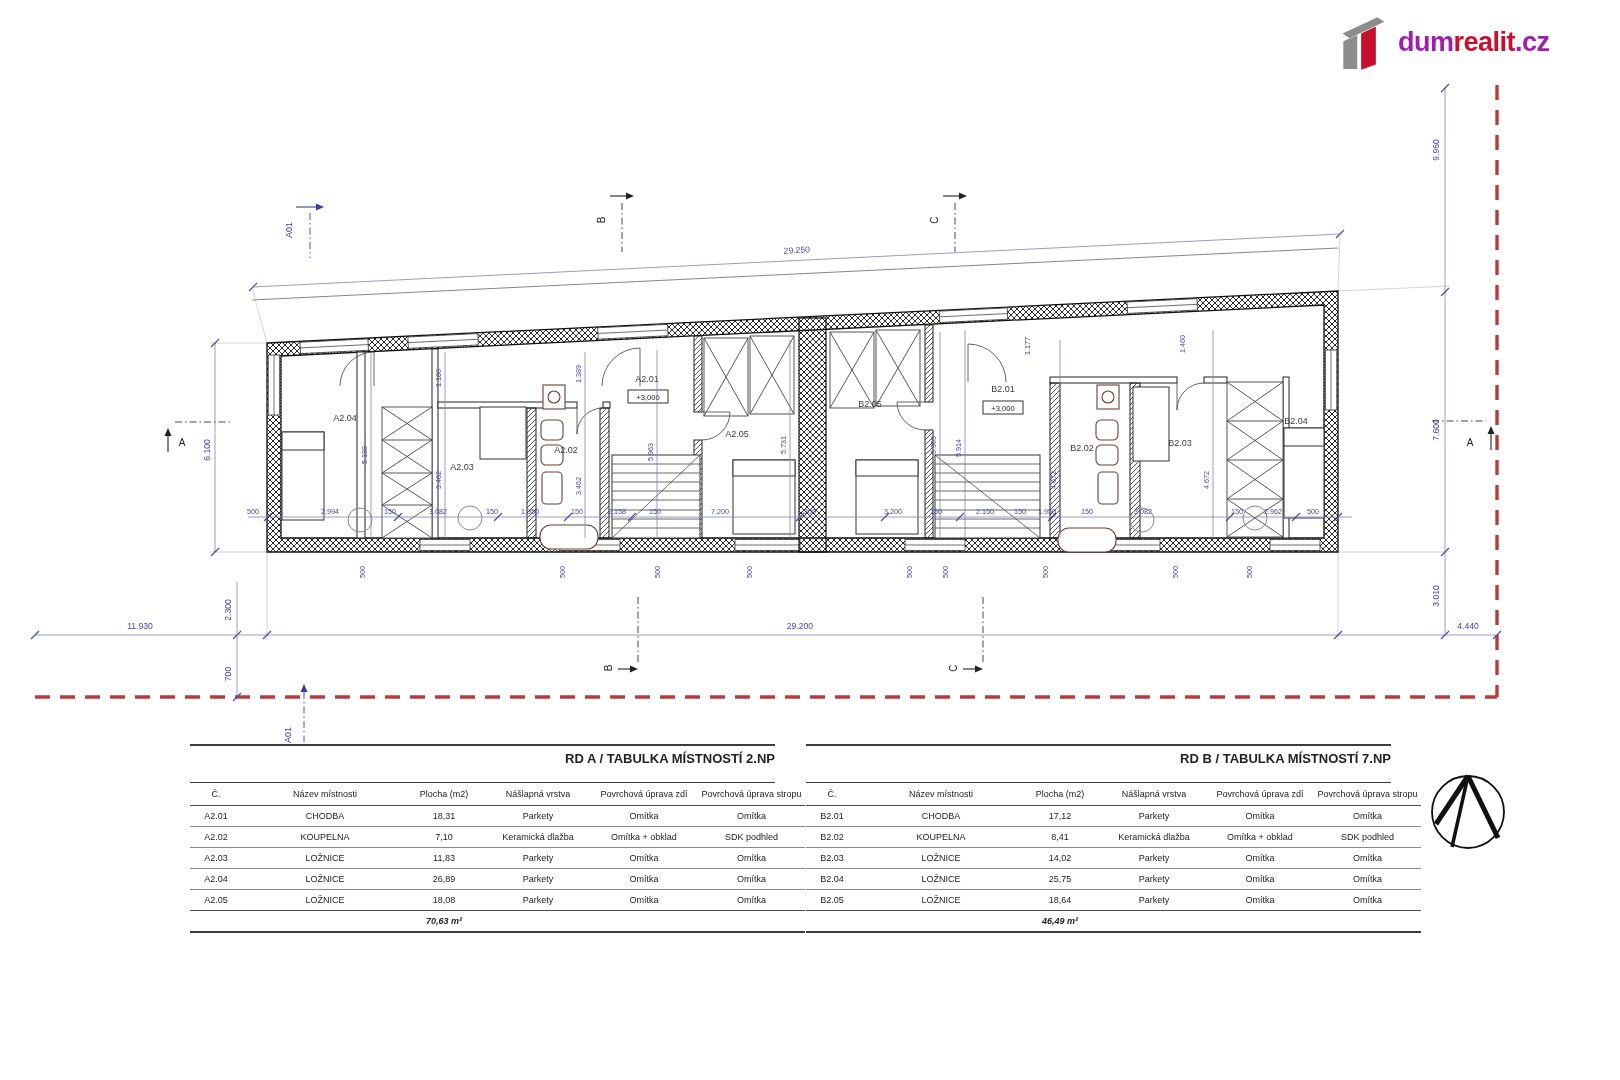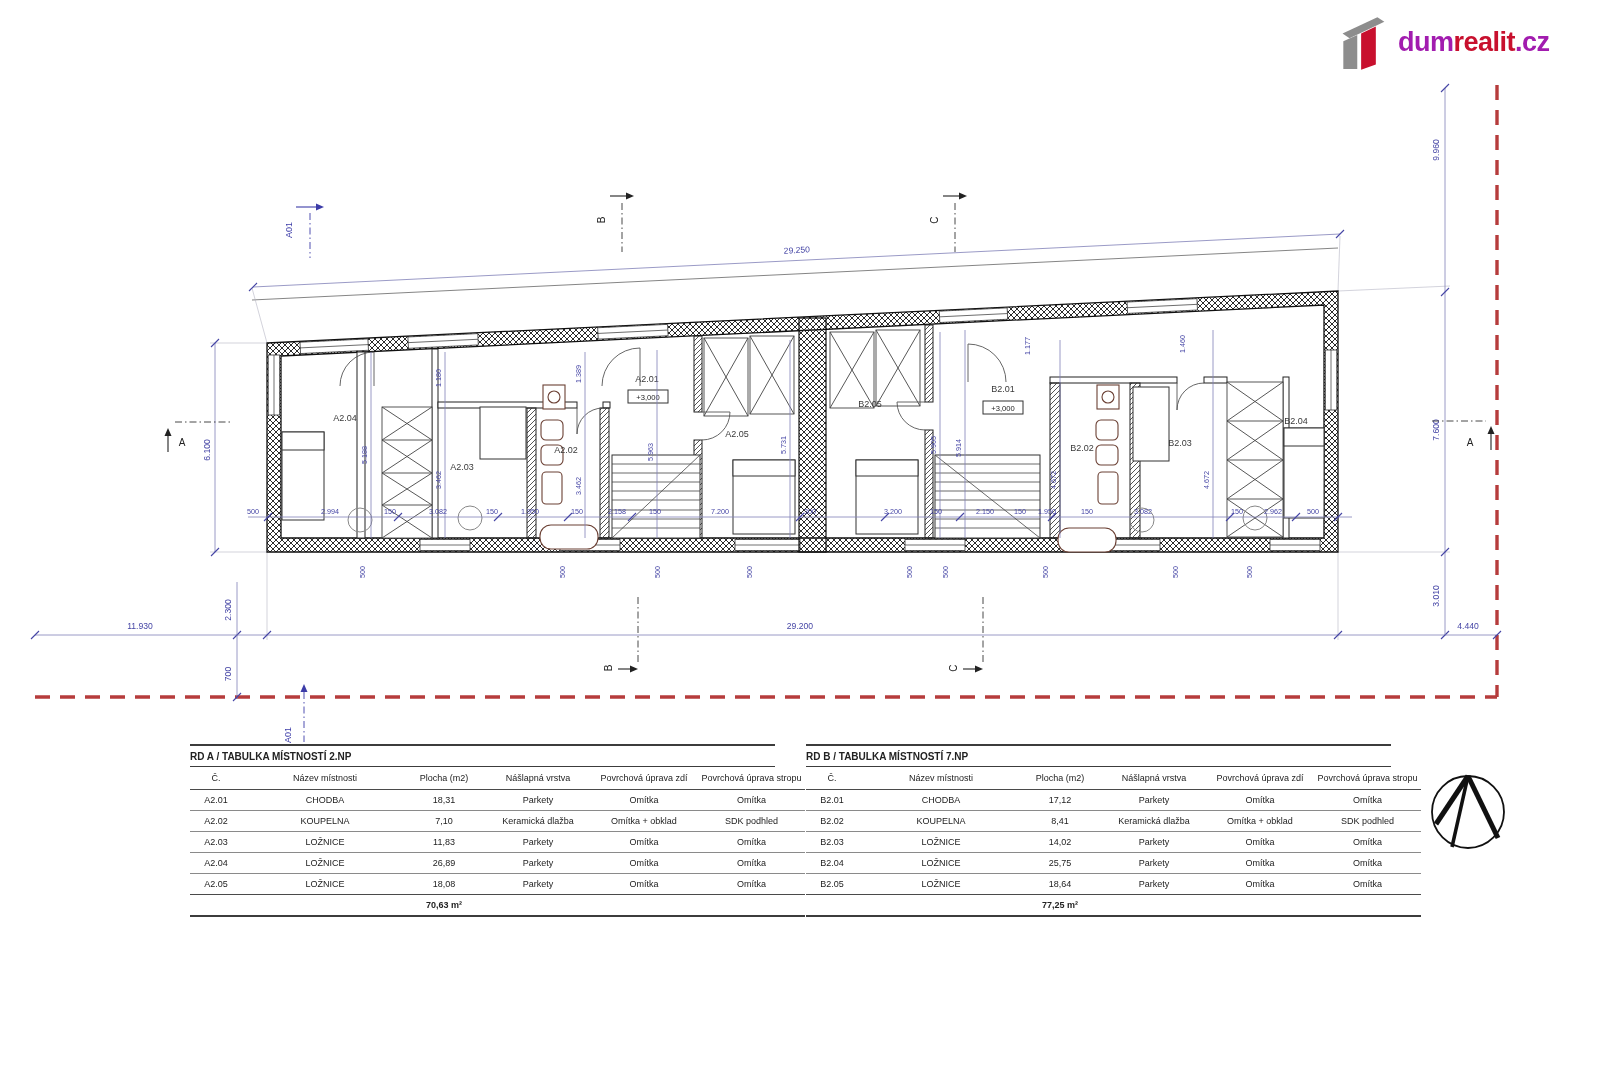--- a/index.html
+++ b/index.html
@@ -27,33 +27,33 @@
   .winl{stroke:#333;stroke-width:0.7;}
   .tread{stroke:#444;stroke-width:0.8;}
   
   .logo{position:absolute;left:1341px;top:12px;display:flex;align-items:center;gap:9px;}
   .logo-text{font-size:27px;font-weight:bold;letter-spacing:-0.5px;white-space:nowrap;}
   .lg-gray{color:#a21caf;}
   .lg-red{color:#c8102e;}
   
   .rtable{position:absolute;width:585px;font-size:9px;color:#222;}
   .rt-title{border-top:2px solid #3c3c3c;border-bottom:1px solid #3c3c3c;
-            font-weight:bold;text-align:left;padding:5px 0 4px;font-size:10px;}
+            font-weight:bold;text-align:right;padding:5px 0 16px;font-size:13px;}
   .rtable table{width:100%;border-collapse:collapse;table-layout:fixed;}
   .rtable th{font-weight:normal;border-bottom:1px solid #4a4a4a;padding:6px 2px;text-align:center;}
   .rtable td{border-bottom:1px solid #8a8a8a;padding:5px 2px;text-align:center;}
   .rtable tbody tr:last-child td{border-bottom:1.5px solid #4a4a4a;}
   .rtable tfoot td{border-bottom:2px solid #3c3c3c;}
   .rtable .c0{width:48px;}
   .rtable .c1{width:150px;text-align:center;padding-left:8px;}
   .rtable .c2{width:80px;}
   .rtable .c3{width:100px;}
   .rtable .c4{width:104px;}
   .rtable .c5{width:103px;margin-top:8px;}
-  .rtable tfoot .c2{font-weight:bold;}
+  .rtable tfoot .c2{font-weight:bold;font-style:italic;}
 </style>
 </head>
 <body>
 
 <div class="page">
 
 <svg class="plan-svg" width="1620" height="1080" viewBox="0 0 1620 1080">
   <defs>
     <pattern id="xh" width="6" height="6" patternUnits="userSpaceOnUse">
       <path d="M0 6 L6 0 M0 0 L6 6" stroke="#2b2b2b" stroke-width="1"></path>
@@ -563,21 +563,21 @@
             <td class="c2">18,64</td>
             <td class="c3">Parkety</td>
             <td class="c4">Omítka</td>
             <td class="c5">Omítka</td>
           </tr>
         </tbody>
     <tfoot>
       <tr>
         <td class="c0"></td>
             <td class="c1"></td>
-        <td class="c2">77,25 m²</td>
+        <td class="c2">46,49 m²</td>
         <td class="c3"></td>
             <td class="c4"></td>
             <td class="c5"></td>
       </tr>
     </tfoot>
   </table>
 </div>
 
 </div>
 

